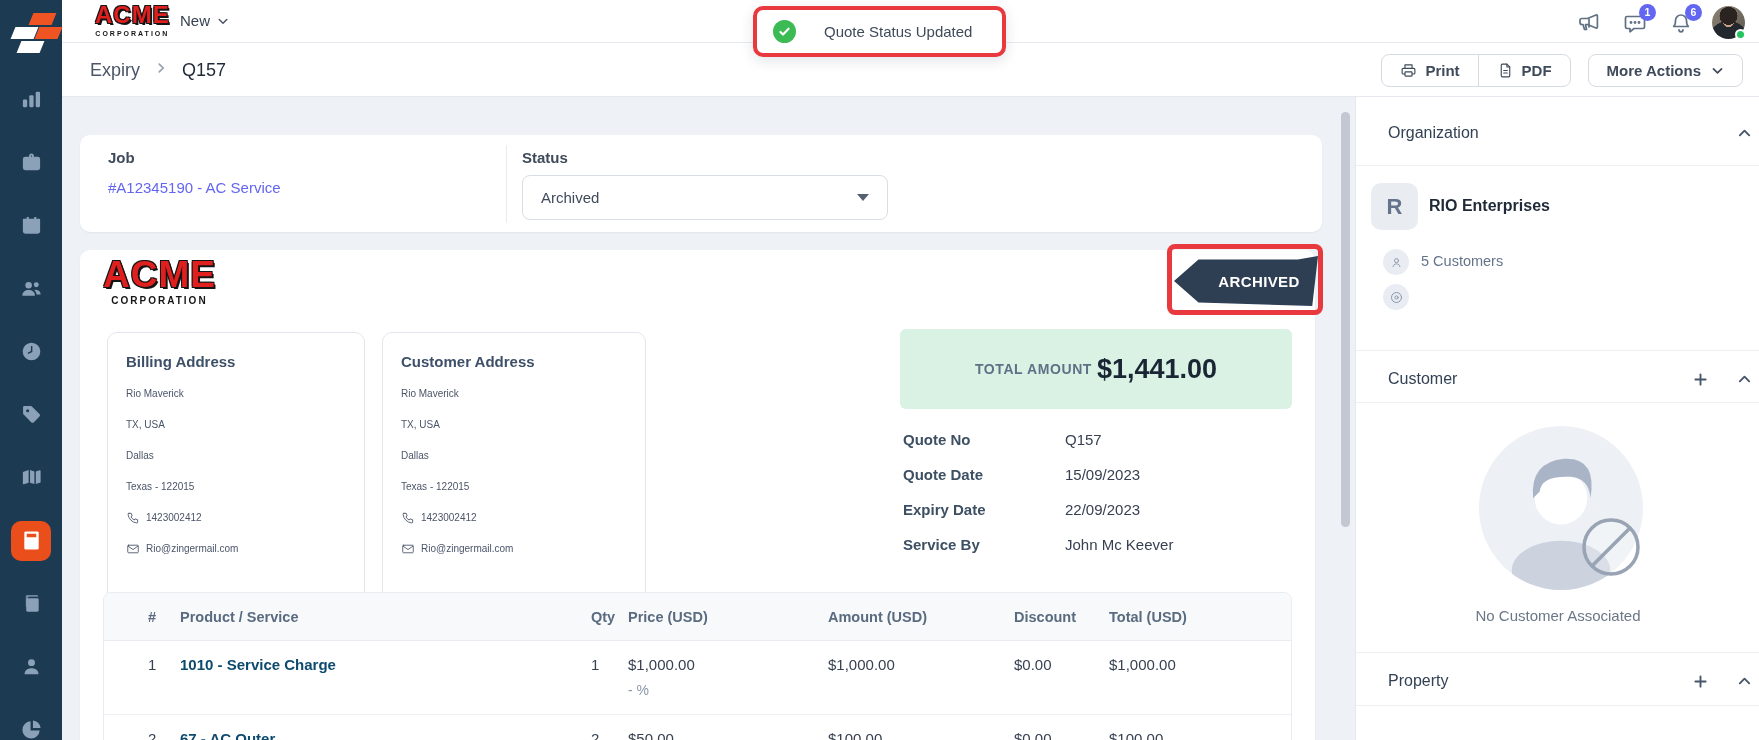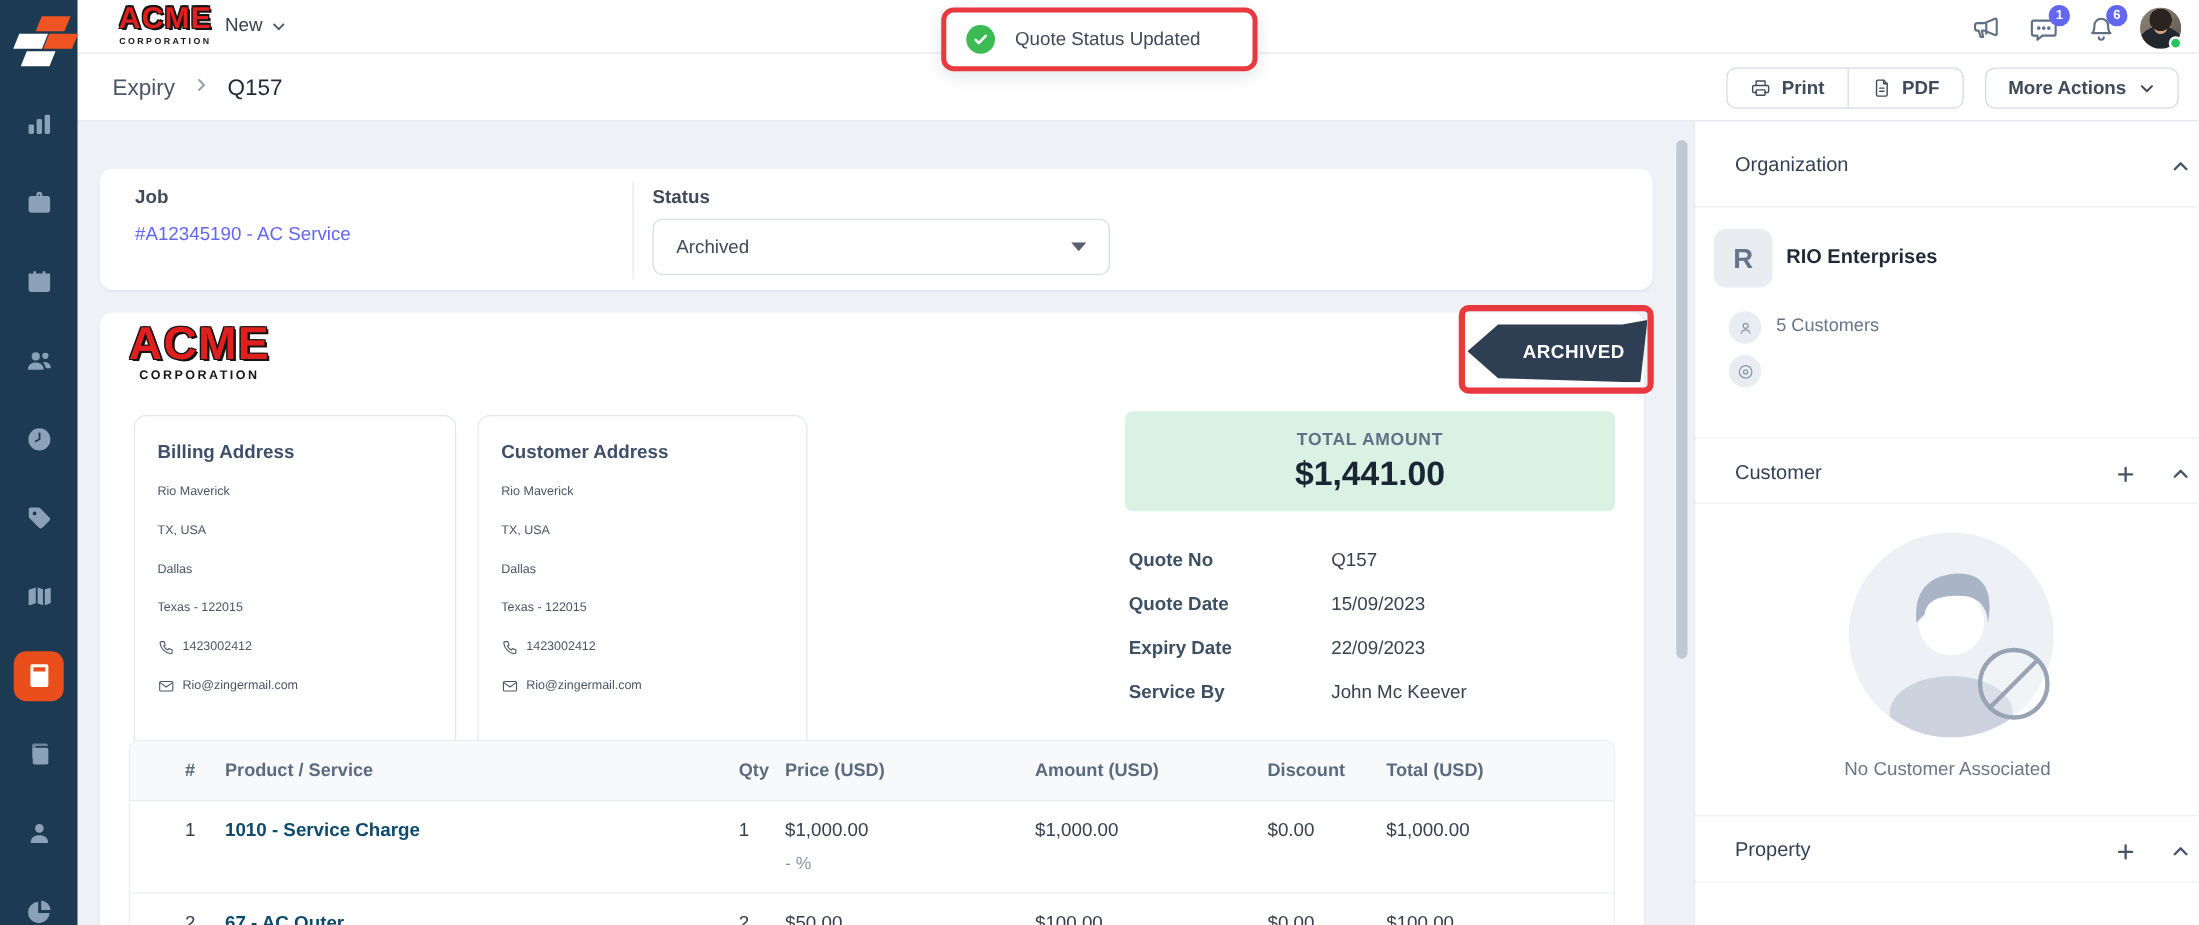--- a/index.html
+++ b/index.html
@@ -48,21 +48,21 @@
   .avatar .dot { position:absolute; right:-1px; bottom:-1px; width:11px; height:11px; border-radius:50%;
                  background:#22c55e; border:2px solid #fff; }
 
   
   .ghost { left:856px; top:-10px; width:272px; height:44px; background:#fff; border:1px solid #e7eaf0;
            border-radius:8px; z-index:5; }
 
   
   .toast-ann { left:753px; top:6px; width:253px; height:51px; border:4px solid #e8393f; border-radius:10px;
                z-index:30; background:#fff; box-shadow:0 4px 14px rgba(20,30,50,.12); display:flex; align-items:center; }
-  .toast { display:flex; align-items:center; gap:16px; padding-left:16px; }
+  .toast { display:flex; align-items:center; gap:28px; padding-left:16px; }
   .toast .chk { width:23px; height:23px; border-radius:50%; background:#3cba54; display:flex; align-items:center; justify-content:center; }
   .toast .chk svg { width:13px; height:13px; stroke:#fff; stroke-width:2.6; fill:none; stroke-linecap:round; stroke-linejoin:round; }
   .toast .msg { font-size:15px; color:#3f4a5a; }
 
   
   .crumbrow { position:absolute; left:62px; top:43px; width:1697px; height:54px; background:#fff;
               border-bottom:1px solid #e6e9ef; z-index:9; }
   .crumbs { position:absolute; left:28px; top:0; height:54px; display:flex; align-items:center; gap:14px; }
   .crumb-parent { font-size:18px; color:#4a5568; cursor:pointer; }
   .crumb-sep svg { width:14px; height:14px; stroke:#9aa3af; stroke-width:2; fill:none; stroke-linecap:round; }
@@ -98,26 +98,26 @@
 
   .addrcard { position:absolute; top:82px; height:292px; border:1px solid #e3e7ed; border-radius:10px; padding:20px 18px; }
   .addr-billing { left:27px; width:258px; }
   .addr-customer { left:302px; width:264px; }
   .addrcard h4 { font-size:15px; font-weight:700; color:#3d5068; margin-bottom:14px; }
   .addrcard .ln { font-size:10px; color:#4a5568; line-height:20px;margin-top:11px; }
   .addrcard .icln { display:flex; align-items:center; gap:6px; }
   .addrcard .icln svg { width:14px; height:14px; stroke:#4a5568; stroke-width:1.5; fill:none; stroke-linecap:round; stroke-linejoin:round; }
 
   .totalbox { position:absolute; left:820px; top:79px; width:392px; height:80px; background:#d9f2e4; border-radius:6px;
-              display:flex; flex-direction:column; align-items:center; justify-content:center; gap:5px; }
+              display:flex; flex-direction:row; align-items:center; justify-content:center; gap:5px; }
   .totalbox .tl { font-size:14px; font-weight:700; color:#5f7186; letter-spacing:.6px; }
   .totalbox .tv { font-size:27px; font-weight:800; color:#1b2635; }
 
   .meta { position:absolute; left:823px; top:172px; width:400px; }
-  .meta .row { display:flex; height:35px; align-items:flex-end; }
+  .meta .row { display:flex; height:35px; align-items:center; }
   .meta .ml { width:162px; font-size:15px; font-weight:700; color:#3d4f63; }
   .meta .mv { font-size:15px; color:#374151; }
 
   .qtable { position:absolute; left:23px; top:342px; width:1189px; border:1px solid #e9ecf1; border-radius:8px; overflow:hidden; background:#fff; }
   .trow { display:grid; grid-template-columns:32px 411px 37px 200px 186px 95px 1fr; padding-left:44px; align-items:start; }
   .thead { background:#f7f9fb; border-bottom:1px solid #e9ecf1; height:48px; align-items:center; }
   .thead span { font-size:14.5px; font-weight:600; color:#5a6b80; }
   .tbody { min-height:73px; padding-top:15px; padding-bottom:12px; }
   .tbody + .tbody { border-top:1px solid #edf0f3; }
   .tbody .c { font-size:15px; color:#374151; }

